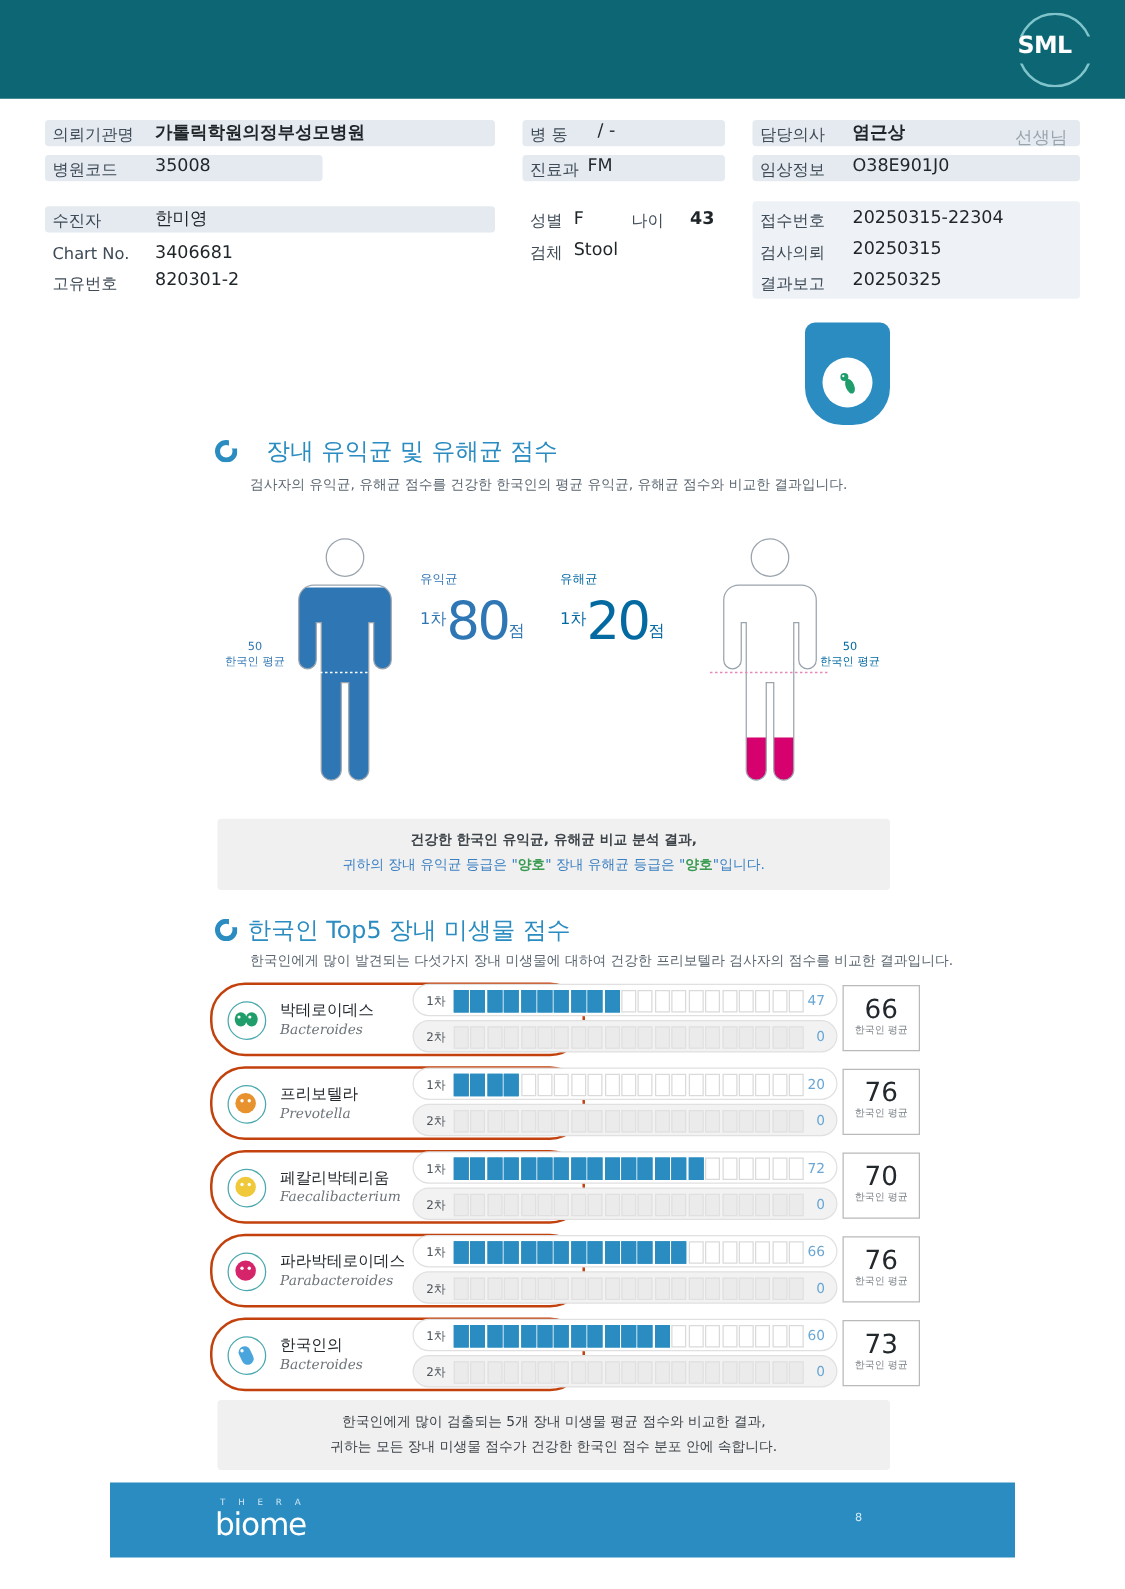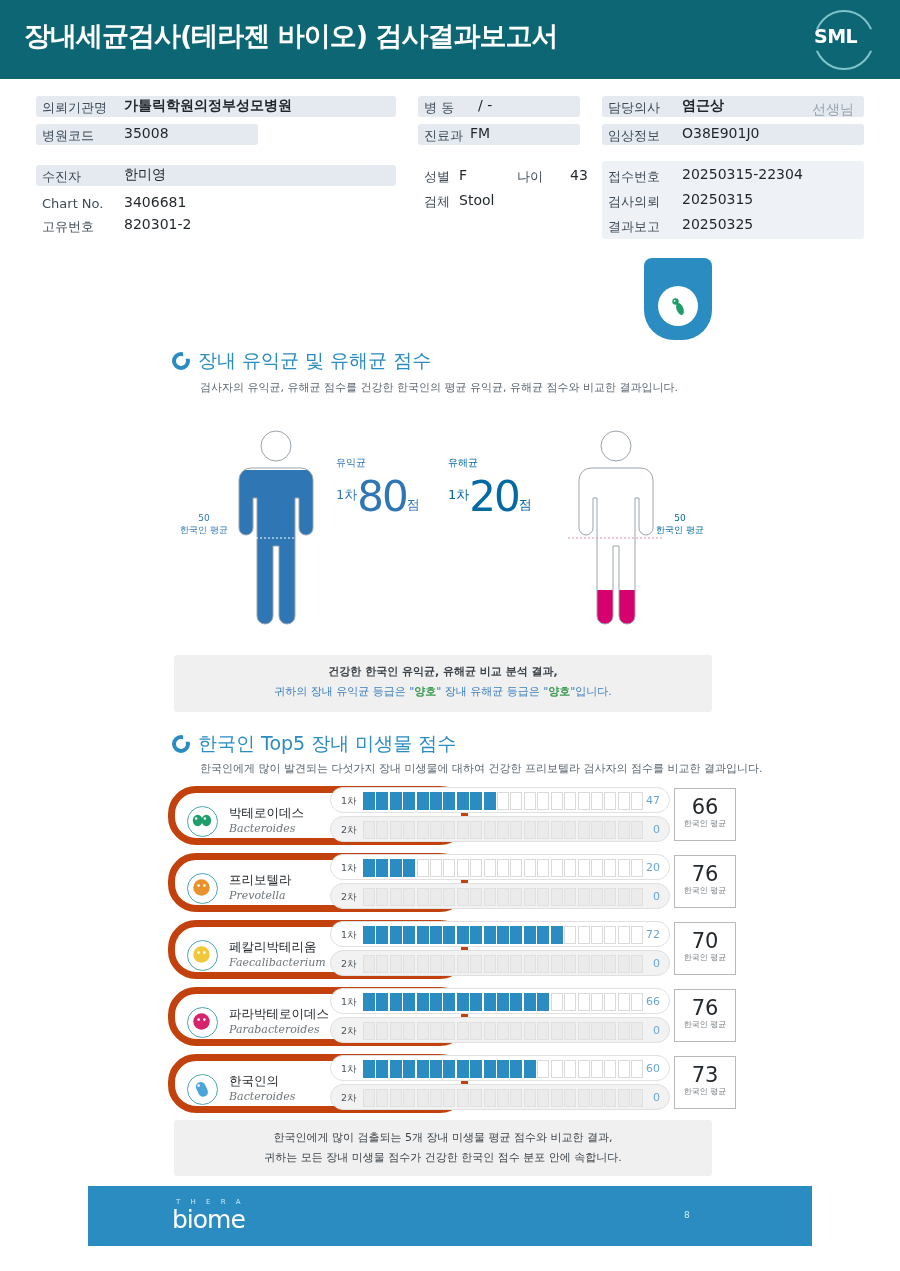--- a/index.html
+++ b/index.html
@@ -79,21 +79,21 @@
     position:absolute;background:#f0f0f0;border-radius:3px;text-align:center;
   }
   .summary .l1{font-size:11px;font-weight:bold;color:#3c4349;}
   .summary .l2{font-size:11px;color:#3a7fc1;}
   .summary .l2 b{color:#3b9b52;font-weight:bold;}
 
   
   .row{position:absolute;left:168px;width:568px;height:57px;}
   .row-card{
     position:absolute;left:0;top:0;width:300px;height:59px;
-    border:7px solid #c2410c;border-radius:28px;background:#ffffff;box-sizing:border-box;
+    border:2px solid #c2410c;border-radius:28px;background:#ffffff;box-sizing:border-box;
   }
   .m-icon{
     position:absolute;left:12px;top:13px;width:31px;height:31px;border-radius:50%;
     background:#ffffff;border:1.6px solid #4aa8ae;box-sizing:border-box;
   }
   .m-names{position:absolute;left:54px;top:12px;}
   .m-ko{font-size:12.5px;color:#23282c;white-space:nowrap;}
   .m-la{font-size:11px;color:#6d7479;font-style:italic;font-family:"DejaVu Serif","Liberation Serif",serif;white-space:nowrap;}
   .bars{
     position:absolute;left:162px;top:0;width:340px;height:57px;
@@ -132,21 +132,20 @@
     font-family:"DejaVu Sans","Liberation Sans",sans-serif;
   }
   .footer .page{
     position:absolute;left:596px;top:24px;font-size:9px;color:#d6ecf8;
   }
 </style>
 </head>
 <body>
 
 <div class="header">
-  <div class="header-title">장내세균검사(테라젠 바이오) 검사결과보고서</div>
   <div class="sml-logo">
     <div class="ring"></div>
     <div class="txt">SML</div>
   </div>
 </div>
 <div class="header-rule"></div>
 
 <div class="info">
 
   <div class="fld" style="left:36px;top:10px;width:360px;"></div>
@@ -169,22 +168,22 @@
   <div class="fld" style="left:418px;top:10px;width:162px;"></div>
   <div class="lbl" style="left:424px;top:13px;">병  동</div>
   <div class="val" style="left:478px;top:11px;">/ -</div>
 
   <div class="fld" style="left:418px;top:38px;width:162px;"></div>
   <div class="lbl" style="left:424px;top:41px;">진료과</div>
   <div class="val" style="left:470px;top:39px;">FM</div>
 
   <div class="lbl" style="left:424px;top:82px;">성별</div>
   <div class="val" style="left:459px;top:81px;">F</div>
-  <div class="lbl" style="left:505px;top:82px;margin-left:12px;">나이</div>
-  <div class="val" style="left:570px;top:81px;">43</div>
+  <div class="lbl" style="left:505px;top:82px;">나이</div>
+  <div class="val" style="left:552px;top:81px;font-weight:bold;">43</div>
   <div class="lbl" style="left:424px;top:107px;">검체</div>
   <div class="val" style="left:459px;top:106px;">Stool</div>
 
   <div class="fld" style="left:602px;top:10px;width:262px;"></div>
   <div class="lbl" style="left:608px;top:13px;">담당의사</div>
   <div class="val val-b" style="left:682px;top:11px;">염근상</div>
   <div class="small-gray" style="left:812px;top:15px;">선생님</div>
 
   <div class="fld" style="left:602px;top:38px;width:262px;"></div>
   <div class="lbl" style="left:608px;top:41px;">임상정보</div>
@@ -205,21 +204,21 @@
     <ellipse cx="14" cy="15" rx="3.4" ry="6.2" transform="rotate(-22 14 15)" fill="#1f9d6b"></ellipse>
     <circle cx="9.5" cy="7.5" r="3.2" fill="#1f9d6b"></circle>
     <circle cx="8.6" cy="6.8" r="0.9" fill="#ffffff"></circle>
     <path d="M11 10 L13 13" stroke="#1f9d6b" stroke-width="1.6"></path>
   </svg>
 </div>
 
 <div class="sec-icon" style="left:172px;top:352px;">
     <i></i>
   </div>
-<div class="sec-title" style="left:198px;top:348px;">장내 유익균 및 유해균 점수</div>
+<div class="sec-title" style="left:213px;top:348px;">장내 유익균 및 유해균 점수</div>
 <div class="sec-sub" style="left:200px;top:380px;">검사자의 유익균, 유해균 점수를 건강한 한국인의 평균 유익균, 유해균 점수와 비교한 결과입니다.</div>
 
 <div class="person" style="left:226px;top:430px;">
   <svg width="100" height="200" viewBox="0 0 100 200">
     <defs>
       <clipPath id="bodyclip">
         <circle cx="50" cy="16" r="15"></circle>
         <path d="M25 38 h50 a12 12 0 0 1 12 12 v48 a7 7 0 0 1 -14 0 v-30 h-4 v118 a8 8 0 0 1 -16 0 v-70 h-6 v70 a8 8 0 0 1 -16 0 v-118 h-4 v30 a7 7 0 0 1 -14 0 v-48 a12 12 0 0 1 12 -12 z"></path>
       </clipPath>
     </defs>

